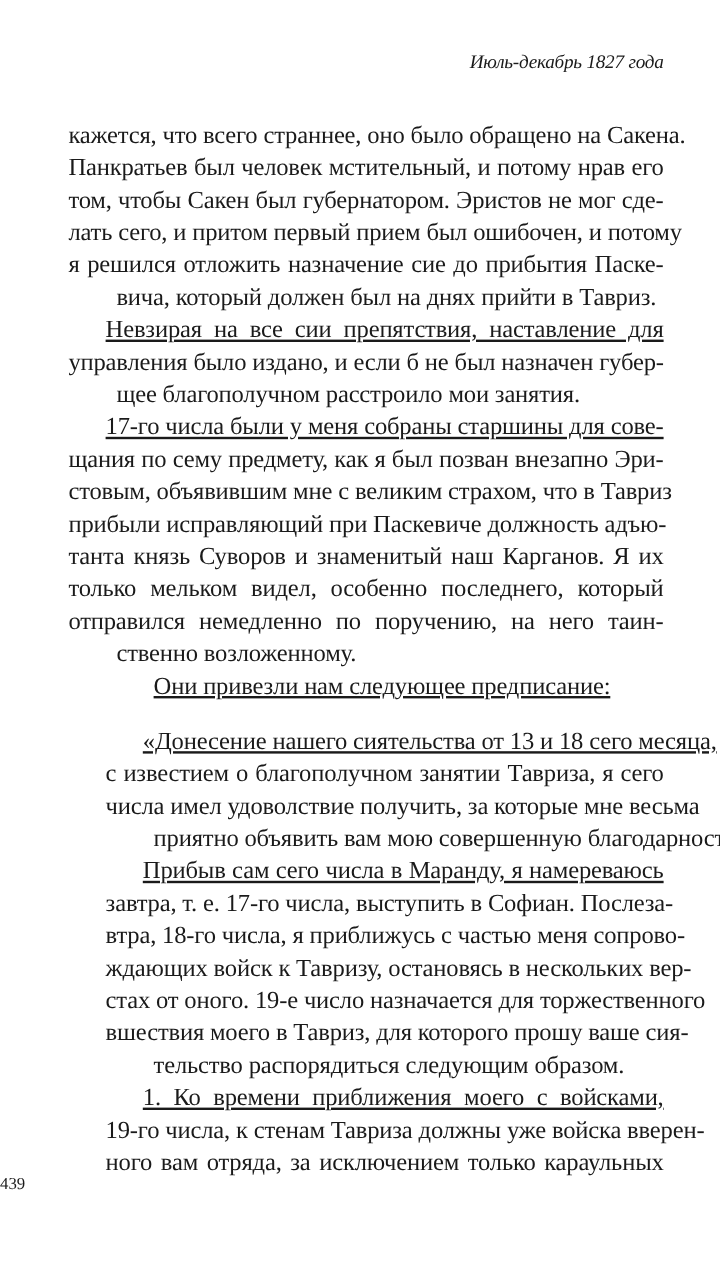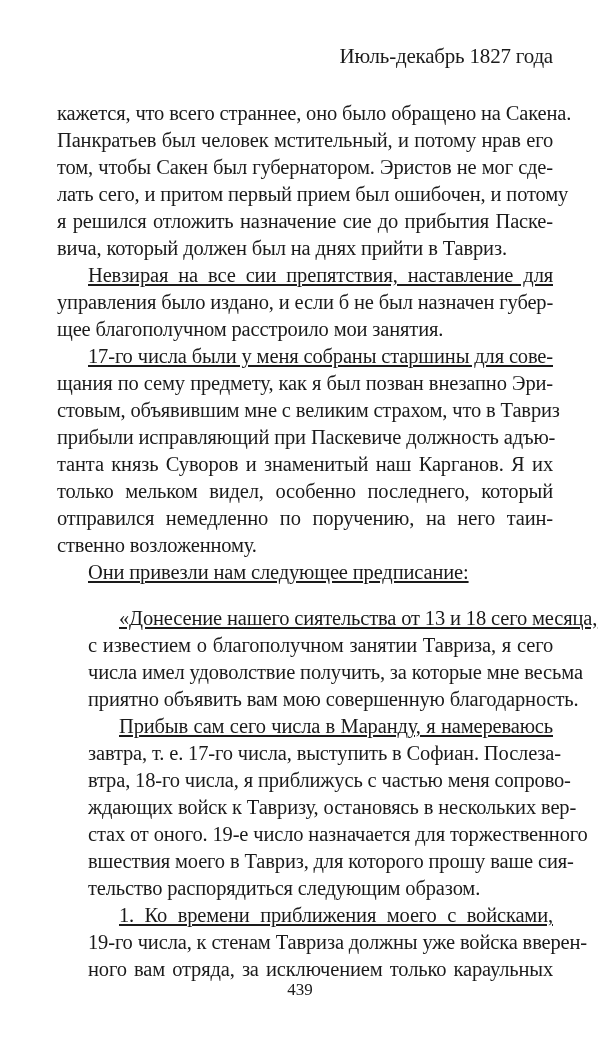--- a/index.html
+++ b/index.html
@@ -12,21 +12,22 @@
       height: 1052px;
       position: relative;
       overflow: hidden;
       color: #1a1a1a;
       font-family: "Liberation Serif", "DejaVu Serif", serif;
     }
     .running-head {
       position: absolute;
       top: 44px;
       right: 47px;
-      font-size: 21px;
+      font-style: italic;
+      font-size: 16px;
       letter-spacing: -0.2px;
     }
     .text-block {
       position: absolute;
       left: 57px;
       width: 496px;
       font-size: 20.5px;
       line-height: 27px;
       text-align: justify;
       letter-spacing: -0.15px;
@@ -40,32 +41,33 @@
     .line {
       display: block;
       white-space: nowrap;
       text-align: justify;
       text-align-last: justify;
       height: 27px;
       overflow: visible;
     }
     .line.last {
       text-align-last: left;
+      margin-left: 40px;
     }
     .line.indent {
       padding-left: 31px;
       text-decoration: underline;
     }
     .page-number {
       position: absolute;
       top: 980px;
       left: 0;
       width: 600px;
-      text-align: center;
-      font-size: 17px;
+      text-align: left;
+      font-size: 14px;
     }
   </style>
 </head>
 <body>
 
 <div class="running-head">Июль-декабрь 1827 года</div>
 
 <div class="text-block main-text">
 
   <span class="line">кажется, что всего страннее, оно было обращено на Сакена.</span>

